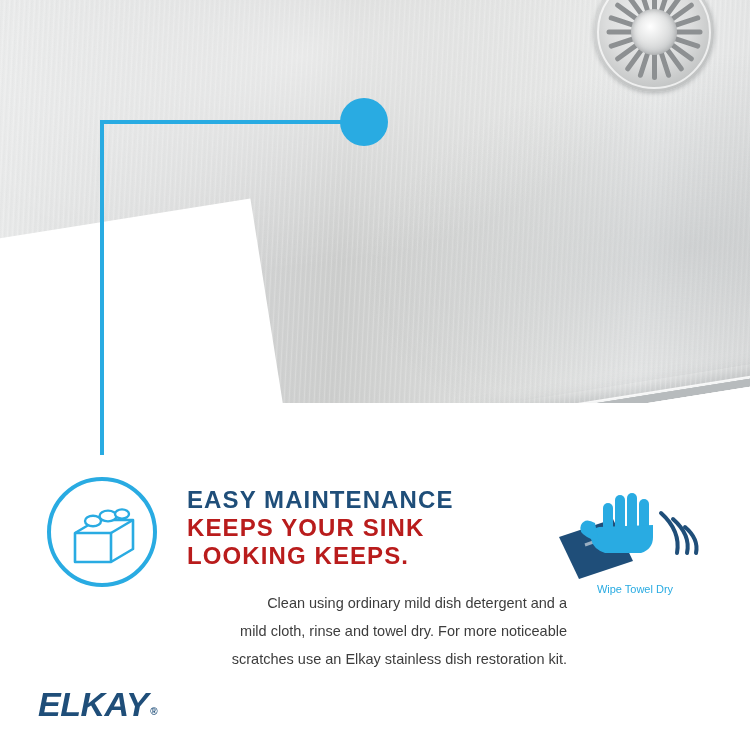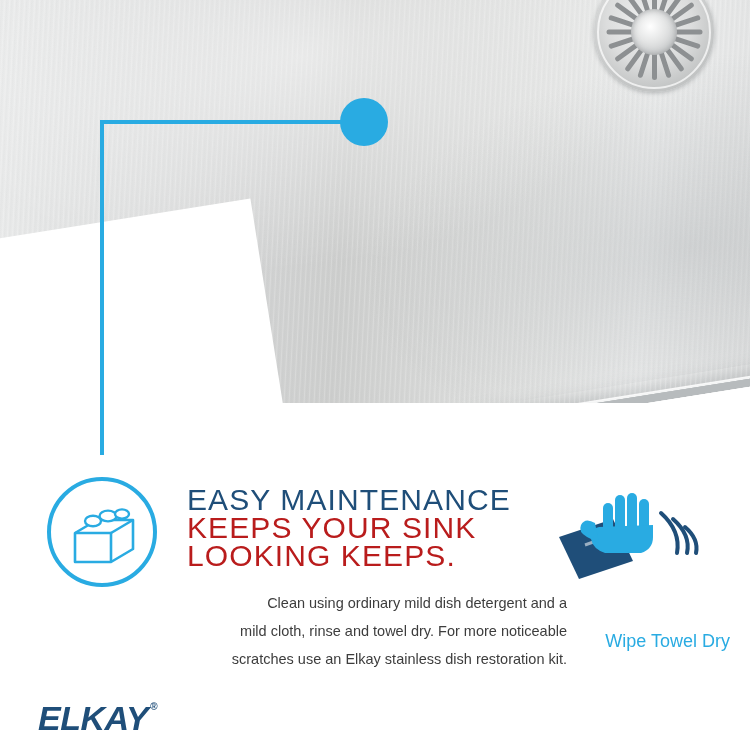--- a/index.html
+++ b/index.html
@@ -221,22 +221,22 @@
     left: 16px;
     top: 24px;
   }
 
   .headline {
     position: absolute;
     left: 187px;
     top: 31px;
     width: 330px;
     color: #1f4e79;
-    font-weight: normal;
-    font-size: 30px;
+    font-weight: bold;
+    font-size: 24px;
     line-height: 28px;
     letter-spacing: 1.1px;
   }
   .headline .l2 { color: #b91c1c; }
   .body-copy {
     position: absolute;
     left: 187px;
     top: 134px;
     width: 380px;
     color: #3d3d3d;
@@ -251,33 +251,33 @@
     left: 555px;
     top: 32px;
     width: 160px;
     height: 100px;
   }
   .wipe-caption {
     position: absolute;
     left: 540px;
     top: 128px;
     width: 190px;
-    text-align: right;
+    text-align: center;
     color: var(--brand, #29abe2);
-    font-size: 18px;
-    margin-top: 48px;
+    font-size: 11px;
   }
 
   
   .logo {
     position: absolute;
     left: 38px;
-    top: 246px;
+    top: 232px;
     height: 34px;
     display: flex;
+    align-items: flex-end;
   }
   .logo-text {
     font-family: "Liberation Sans", sans-serif;
     font-weight: bold;
     font-style: italic;
     font-size: 34px;
     letter-spacing: -0.5px;
     color: #1f4e79;
     line-height: 34px;
   }

